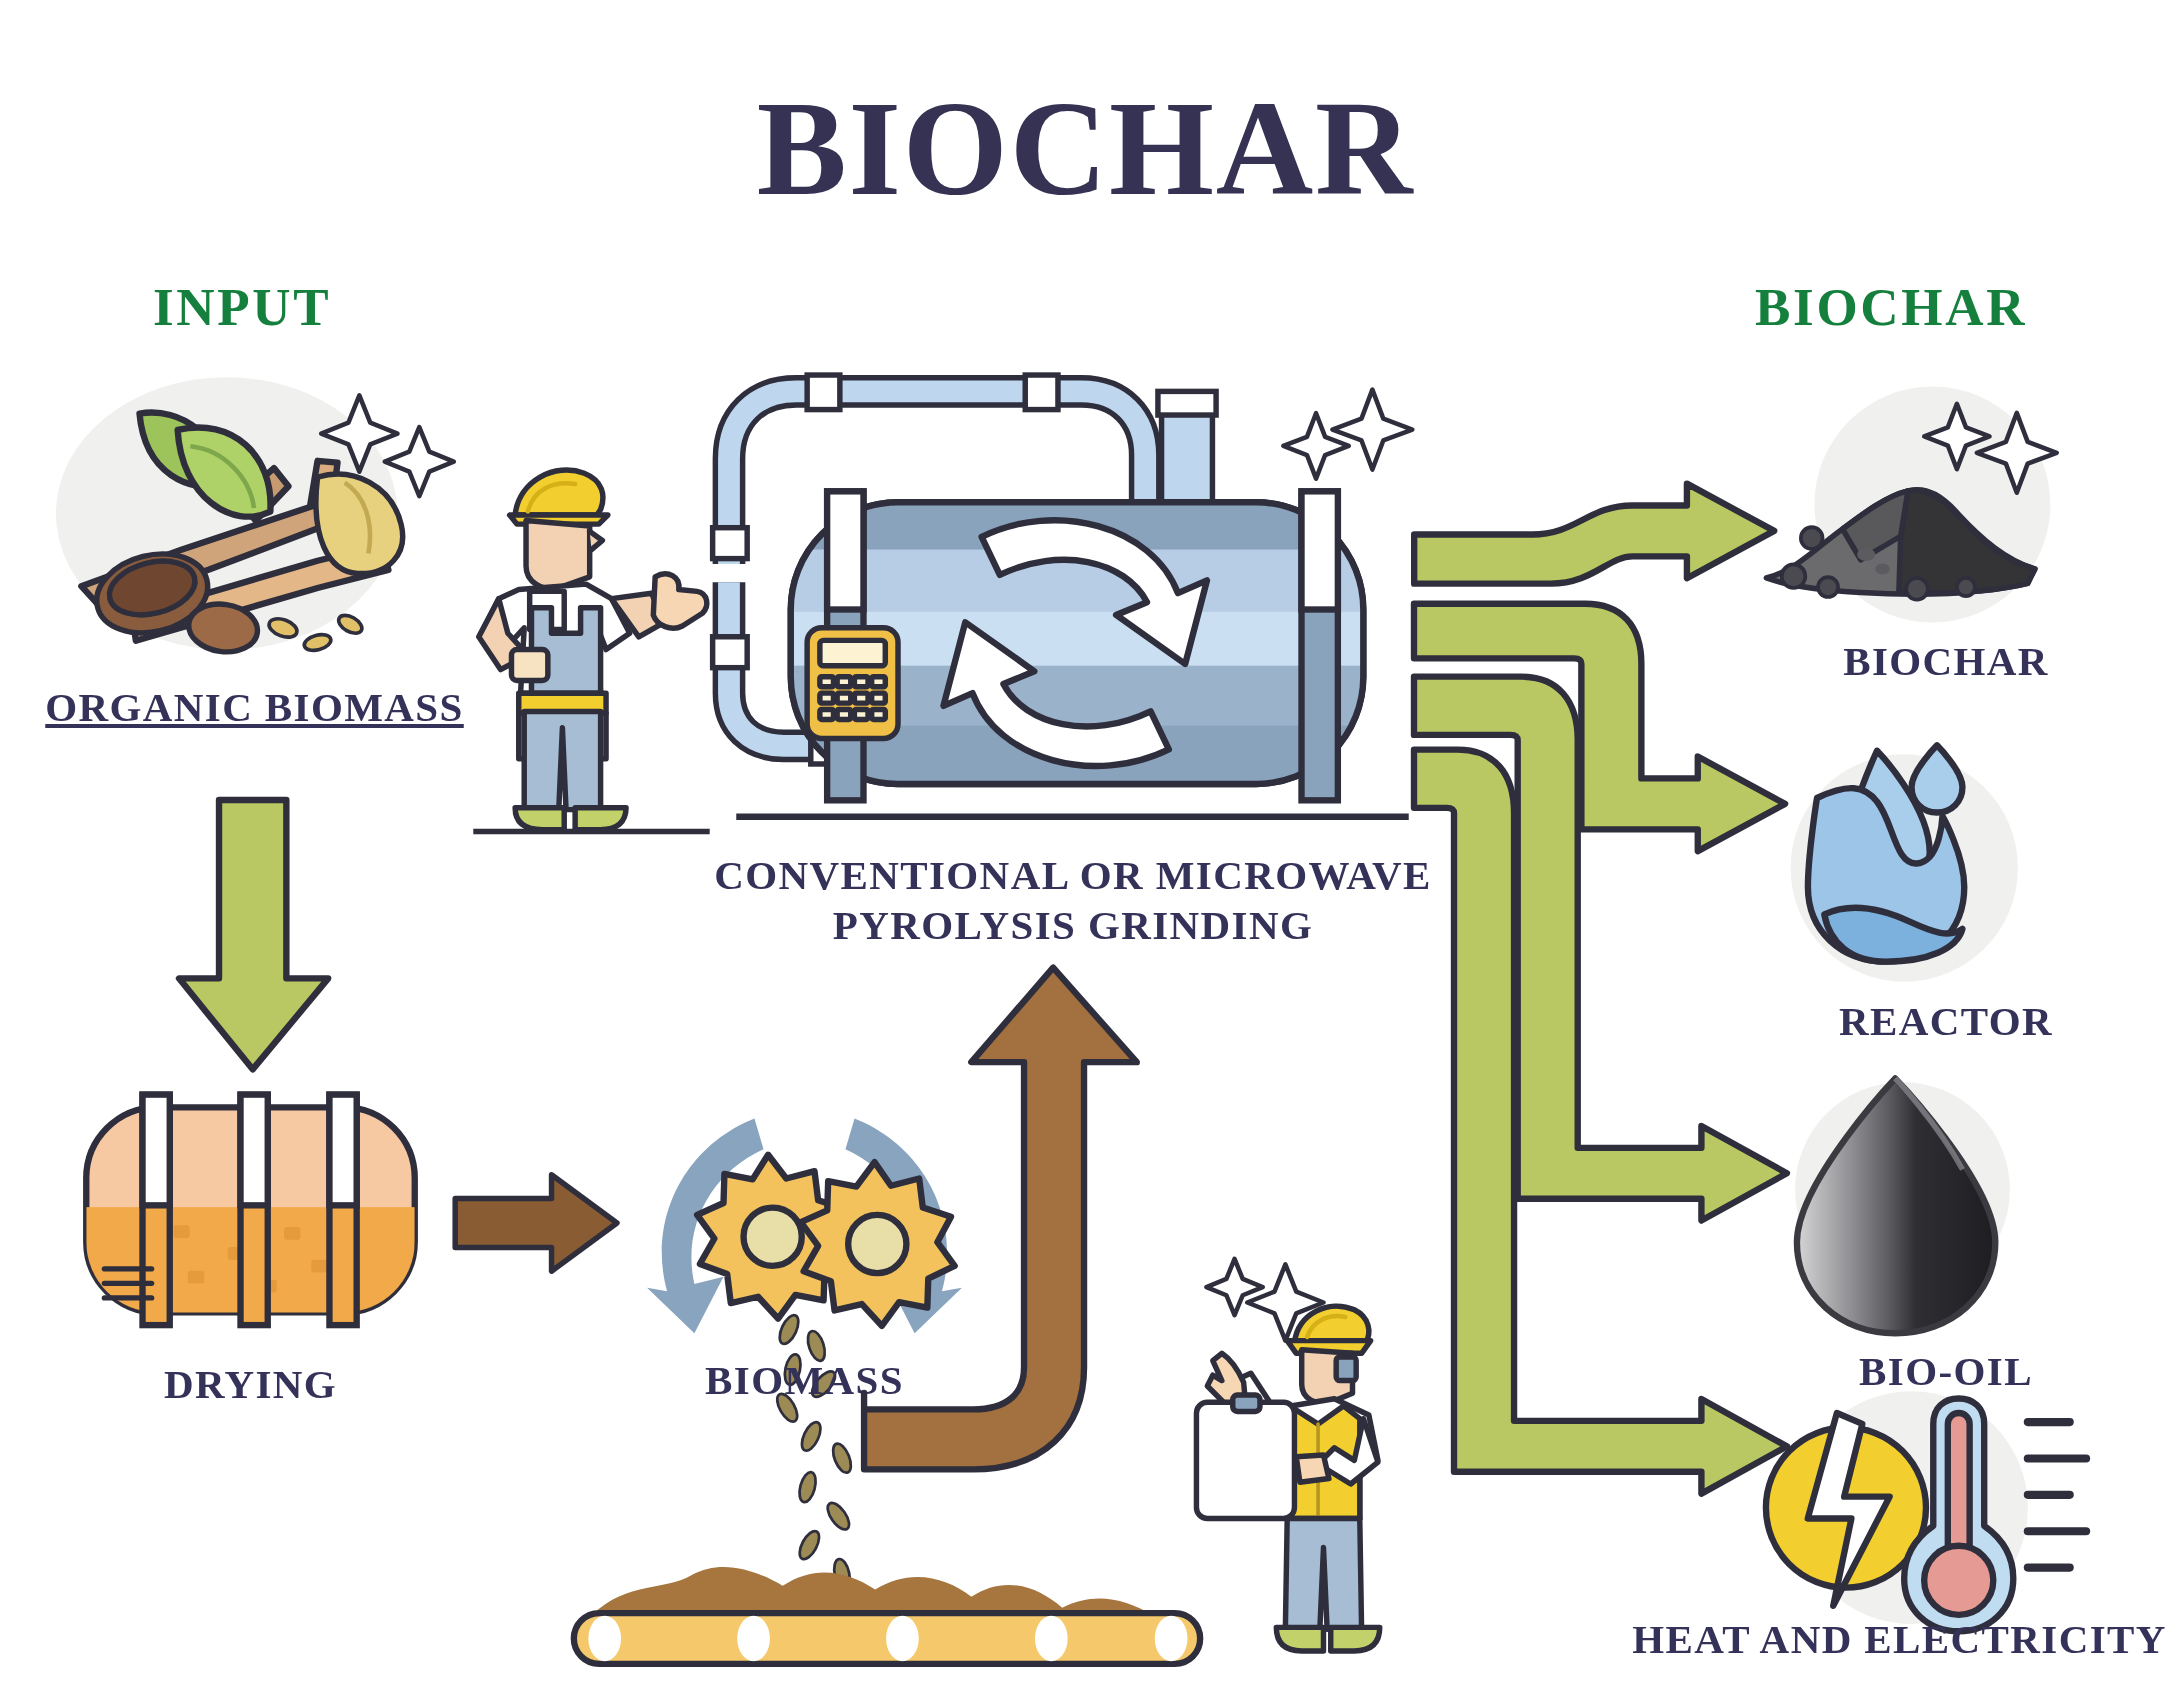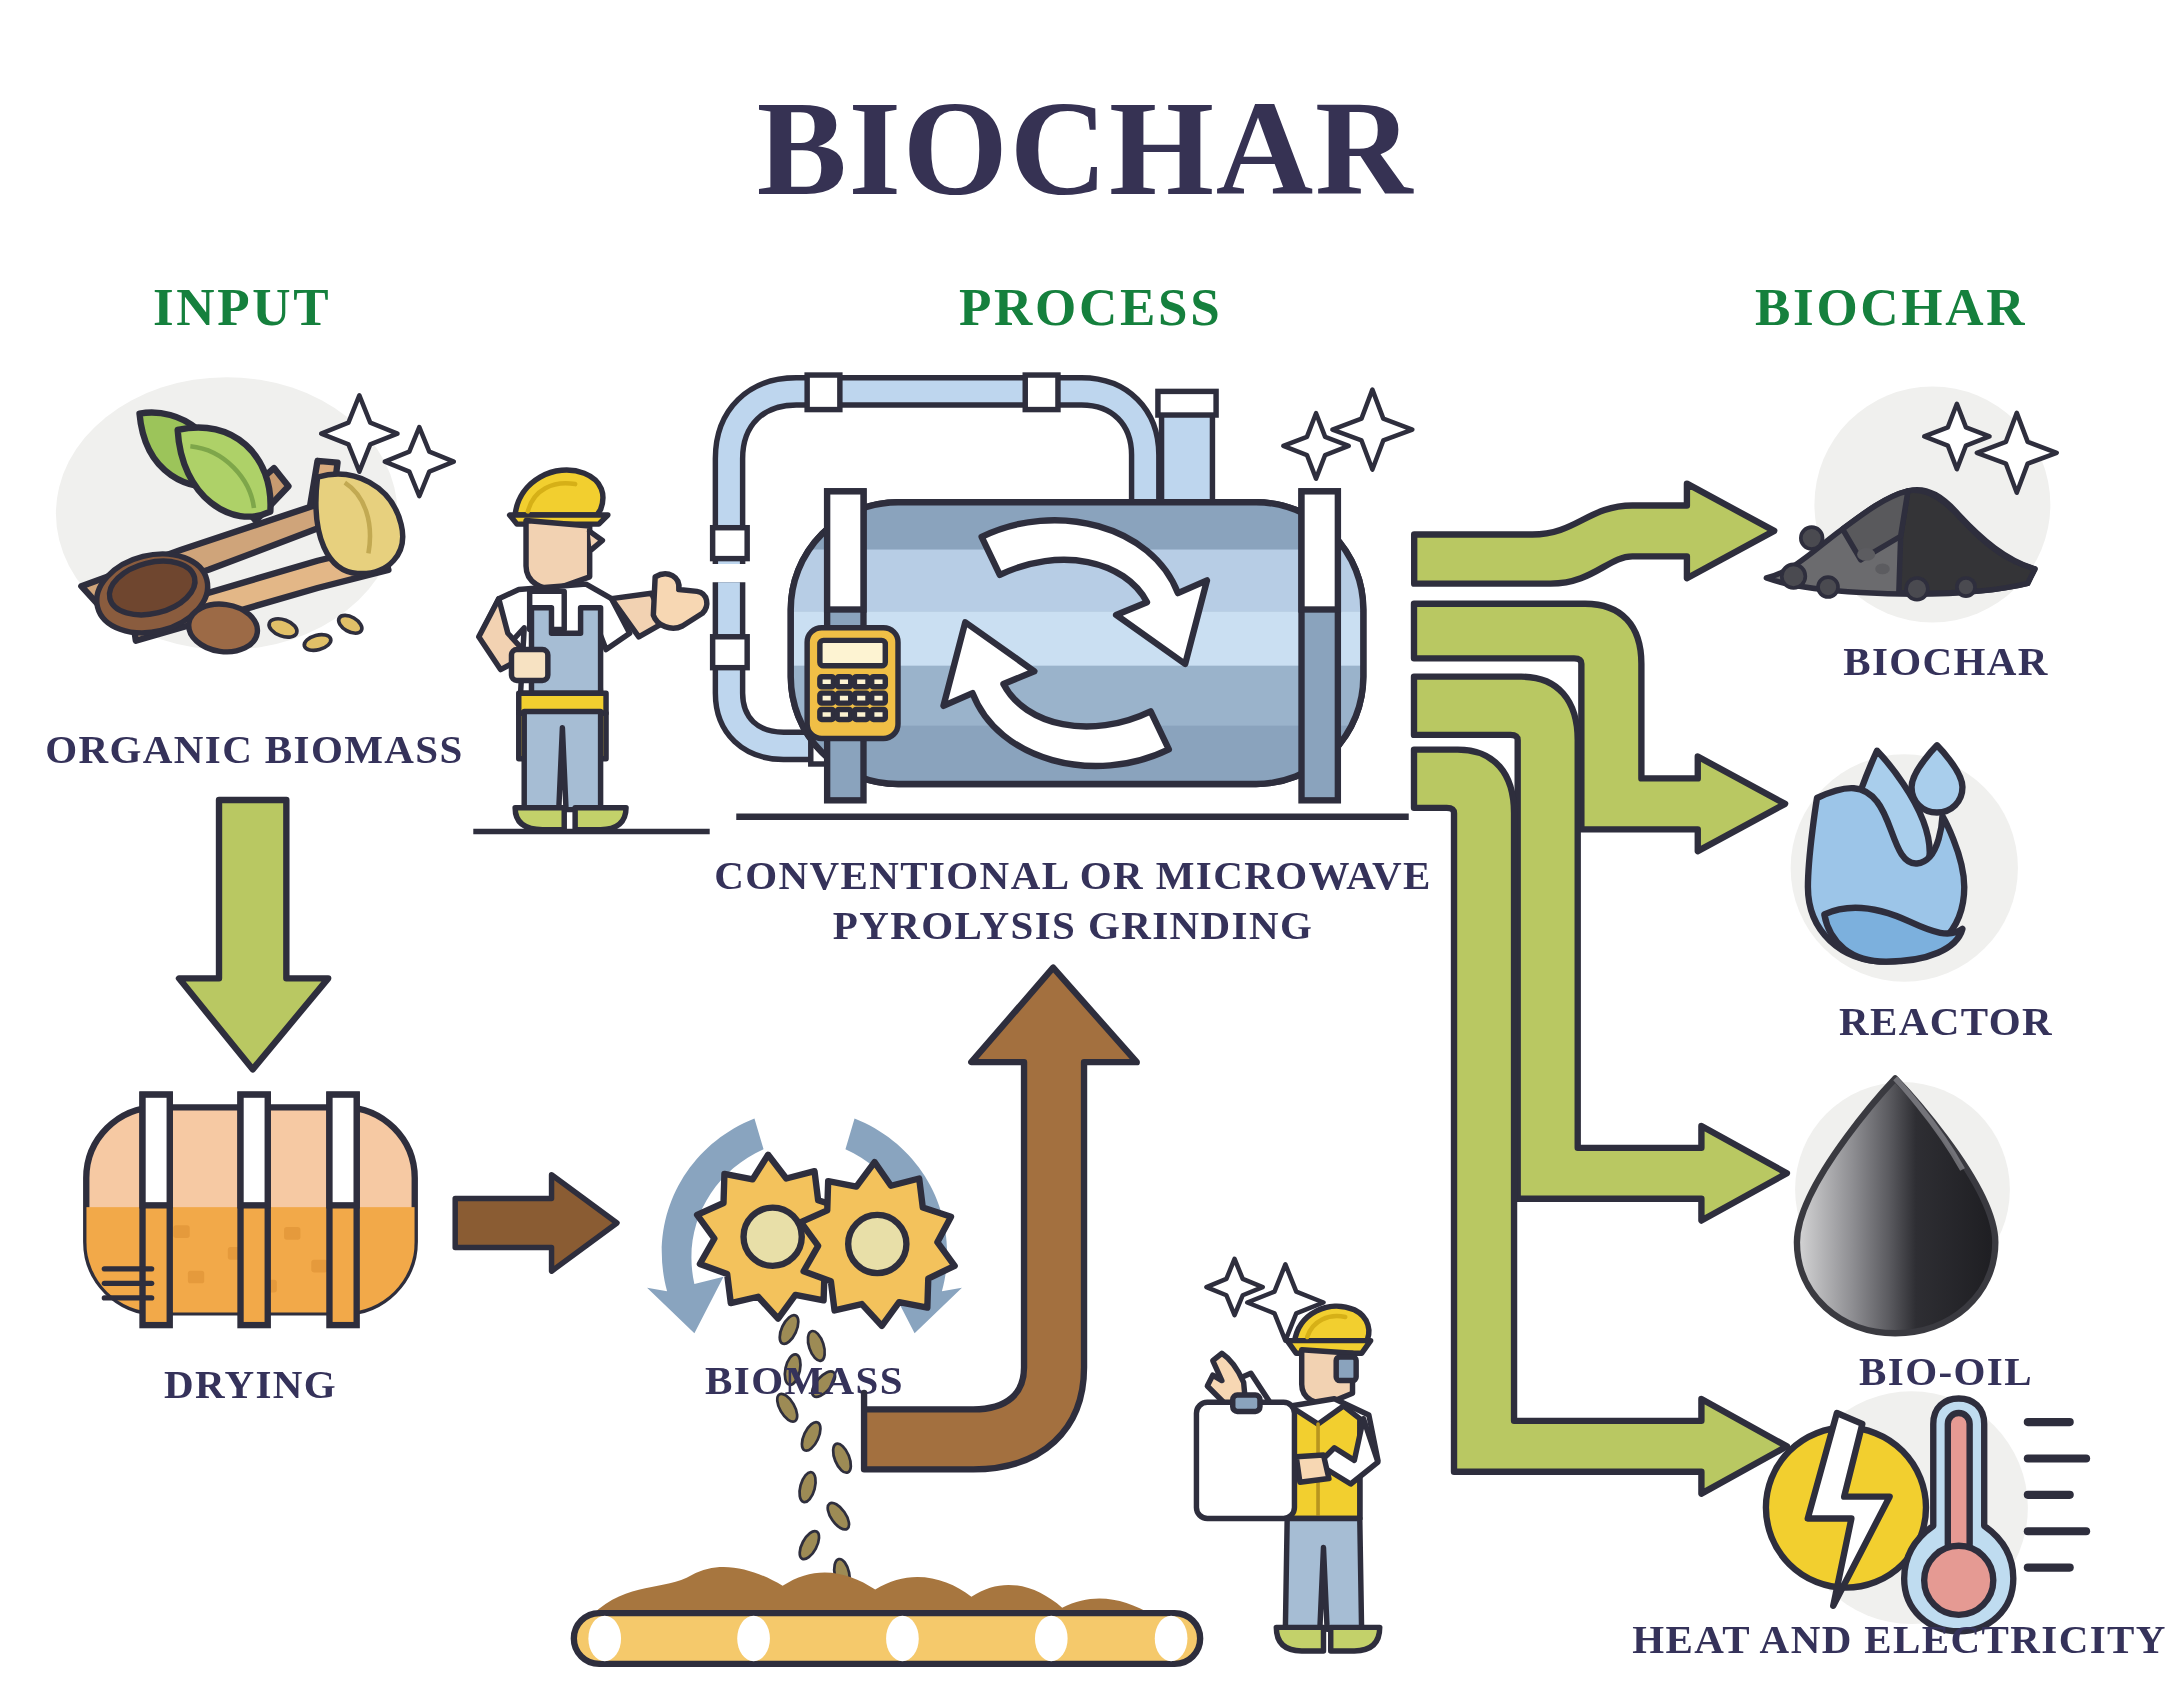--- a/index.html
+++ b/index.html
@@ -43,21 +43,20 @@
   svg { display:block; overflow:visible; }
 </style>
 </head>
 <body>
 
 <div class="stage">
 
   <div id="title">BIOCHAR</div>
 
   <div class="section-head" style="left:153px; top:277px;">INPUT</div>
-  <div class="section-head" style="left:959px; top:277px;">PROCESS</div>
   <div class="section-head" style="left:1755px; top:277px;">BIOCHAR</div>
 
   <div class="abs" style="left:45px; top:359px; width:427px; height:309px;">
     <svg width="427" height="309" viewBox="0 0 470 340">
       <ellipse cx="200" cy="170" rx="188" ry="150" fill="#f0f0ee"></ellipse>
 
       <g fill="#ffffff" stroke="#2e2e3d" stroke-width="5" stroke-linejoin="round">
         <path d="M346 40 L358 70 L388 82 L358 94 L346 124 L334 94 L304 82 L334 70 Z"></path>
         <path d="M412 75 L423 102 L450 113 L423 124 L412 151 L401 124 L374 113 L401 102 Z"></path>
       </g>
@@ -86,21 +85,21 @@
         <path d="M160 96 C198 100 226 132 230 164" fill="none" stroke="#7ea64a" stroke-width="5"></path>
       </g>
 
       <g fill="#e1c068" stroke="#2e2e3d" stroke-width="4">
         <ellipse cx="262" cy="296" rx="16" ry="9" transform="rotate(20 262 296)"></ellipse>
         <ellipse cx="300" cy="312" rx="15" ry="8" transform="rotate(-15 300 312)"></ellipse>
         <ellipse cx="336" cy="292" rx="14" ry="8" transform="rotate(30 336 292)"></ellipse>
       </g>
     </svg>
   </div>
-  <div class="node-label" style="left:0px; top:724px; width:509px;">ORGANIC BIOMASS</div>
+  <div class="node-label" style="left:0px; top:682px; width:509px;text-decoration:underline;">ORGANIC BIOMASS</div>
 
   <div class="abs" style="left:177px; top:800px; width:155px; height:273px;">
     <svg width="155" height="273" viewBox="0 0 170 300">
       <path d="M46 0 L120 0 L120 196 L166 196 L83 296 L2 196 L46 196 Z" fill="#b9c862" stroke="#2e2e3d" stroke-width="7" stroke-linejoin="round"></path>
     </svg>
   </div>
 
   <div class="abs" style="left:73px; top:1091px; width:355px; height:245px;">
     <svg width="355" height="245" viewBox="0 0 390 270">
       <defs>

